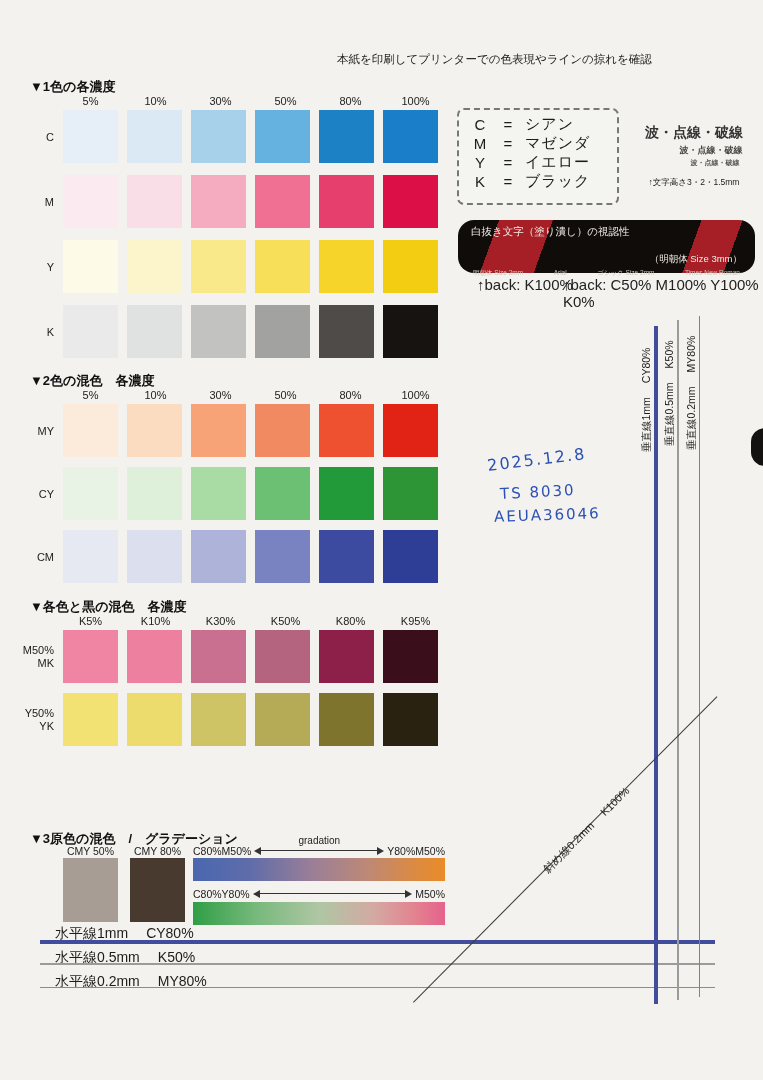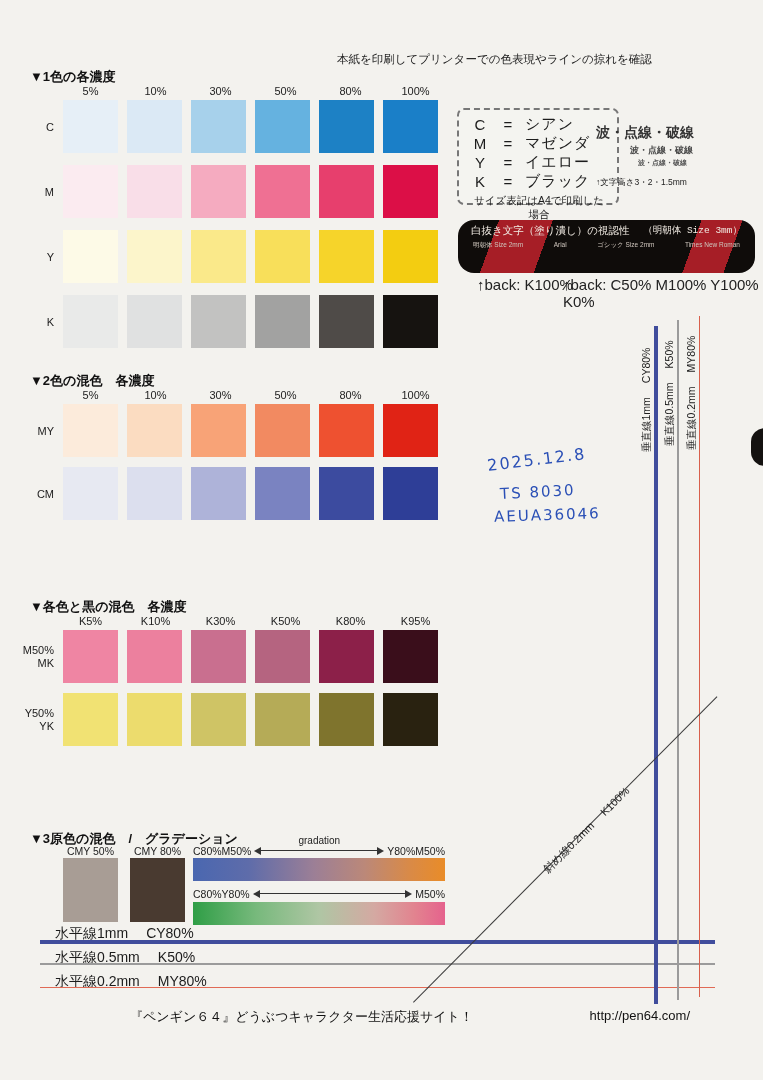--- a/index.html
+++ b/index.html
@@ -4,48 +4,48 @@
 <style>
   html,body{margin:0;padding:0;background:#888;}
   .page{position:relative;width:763px;height:1080px;background:#f3f2ee;overflow:hidden;
         font-family:"Liberation Sans","DejaVu Sans",sans-serif;color:#1c1c1c;}
   .abs{position:absolute;}
   
   .title{left:140px;top:28px;font-size:34px;font-weight:bold;letter-spacing:3px;color:#111;}
   .subtitle{left:337px;top:52px;font-size:11.5px;color:#222;}
   
   .swatch-section{position:absolute;left:30px;width:440px;}
-  .s1{top:68px}.s2{top:372px}.s3{top:598px}
+  .s1{top:78px}.s2{top:372px}.s3{top:598px}
   .sec-header{font-size:13px;font-weight:bold;height:17px;color:#111;}
   .col-labels{display:flex;gap:10px;margin-left:33px;height:15px;font-size:11px;color:#222;}
   .col-label{width:55px;text-align:center;}
   .swatch-row{display:flex;gap:9px;}
   .s1 .swatch-row{margin-bottom:12px}.s2 .swatch-row{margin-bottom:10px}.s3 .swatch-row{margin-bottom:10px}
   .row-label{width:24px;position:relative;font-size:11px;}
   .row-label .rl-in{position:absolute;right:0;top:50%;transform:translateY(-50%);text-align:right;white-space:nowrap;line-height:13px;}
   .swatch{width:55px;height:53px;}
   
   .legend{left:457px;top:108px;width:162px;height:97px;border:2px dashed #777;border-radius:7px;
           box-sizing:border-box;padding:5px 8px 0 10px;background:rgba(255,255,255,0.15);}
   .lrow{display:flex;height:19px;font-size:15px;align-items:center;}
   .ll{width:22px;text-align:center;}
   .leq{width:34px;text-align:center;}
   .ln{flex:1;letter-spacing:1px;}
   .lnote{font-size:10.5px;text-align:center;margin-top:3px;}
   
-  .line-samples{left:596px;top:124px;width:132px;}
+  .line-samples{left:628px;top:124px;width:132px;text-align:center;}
   .ls-3{font-size:14px;font-weight:bold;color:#333;}
   .ls-2{font-size:9px;font-weight:bold;color:#444;margin-left:34px;margin-top:2px;}
   .ls-15{font-size:7px;font-weight:bold;color:#555;margin-left:42px;margin-top:1px;}
   .ls-note{font-size:8.5px;margin-top:9px;color:#222;}
   
   .badge{left:458px;top:220px;width:297px;height:53px;border-radius:16px;color:#f2ece4;box-sizing:border-box;padding-top:4px;
          background:linear-gradient(110deg,#0f0c0a 0%,#0f0c0a 13%,#a61e26 13%,#a61e26 30%,#0f0c0a 30%,#0f0c0a 77%,#a61e26 77%,#a61e26 90%,#0f0c0a 90%);}
-  .brow{display:flex;justify-content:space-between;padding:0 13px;font-size:10.5px;line-height:14px;font-family:Liberation Mono, monospace;}
-  .brow .rt{font-size:9.5px;}
+  .brow{display:flex;justify-content:space-between;padding:0 13px;font-size:10.5px;line-height:14px;}
+  .brow .rt{font-size:9.5px;margin-top:28px;}
   .brow3{display:flex;justify-content:space-between;padding:0 15px;font-size:6.5px;color:#cfc6bd;margin-top:3px;}
   .back-note{font-size:15px;color:#222;}
   .back1{left:477px;top:276px}.back2{left:563px;top:276px}
   
   .mix3{left:30px;top:830px;width:440px;position:absolute;}
   .mix3-label{position:absolute;font-size:10.5px;width:55px;text-align:center;top:15px;}
   .cmy1l{left:33px}.cmy2l{left:100px}
   .cmy-sw{position:absolute;top:28px;width:55px;height:64px;}
   .cmy1{left:33px}.cmy2{left:100px}
   .grad-row{position:absolute;left:163px;width:252px;display:flex;align-items:center;font-size:10.5px;height:13px;}
@@ -173,20 +173,33 @@
           <div class="swatch" style="background: rgb(252, 235, 219);"></div>
           <div class="swatch" style="background: rgb(251, 220, 193);"></div>
           <div class="swatch" style="background: rgb(248, 163, 119);"></div>
           <div class="swatch" style="background: rgb(242, 138, 97);"></div>
           <div class="swatch" style="background: rgb(238, 81, 48);"></div>
           <div class="swatch" style="background: rgb(224, 35, 21);"></div>
         </div>
         <div class="swatch-row">
           <div class="row-label">
             <div class="rl-in">
+              <div>CY</div>
+            </div>
+          </div>
+          <div class="swatch" style="background: rgb(233, 243, 229);"></div>
+          <div class="swatch" style="background: rgb(222, 240, 218);"></div>
+          <div class="swatch" style="background: rgb(169, 220, 164);"></div>
+          <div class="swatch" style="background: rgb(108, 192, 116);"></div>
+          <div class="swatch" style="background: rgb(35, 154, 57);"></div>
+          <div class="swatch" style="background: rgb(45, 149, 53);"></div>
+        </div>
+        <div class="swatch-row">
+          <div class="row-label">
+            <div class="rl-in">
               <div>CM</div>
             </div>
           </div>
           <div class="swatch" style="background: rgb(231, 233, 242);"></div>
           <div class="swatch" style="background: rgb(220, 223, 238);"></div>
           <div class="swatch" style="background: rgb(174, 179, 217);"></div>
           <div class="swatch" style="background: rgb(122, 131, 193);"></div>
           <div class="swatch" style="background: rgb(60, 75, 159);"></div>
           <div class="swatch" style="background: rgb(46, 62, 151);"></div>
         </div>
@@ -249,21 +262,20 @@
     <div class="lrow">
       <span class="ll">Y</span>
       <span class="leq">=</span>
       <span class="ln">イエロー</span>
     </div>
     <div class="lrow">
       <span class="ll">K</span>
       <span class="leq">=</span>
       <span class="ln">ブラック</span>
     </div>
-    <div class="lnote">サイズ表記はA4で印刷した場合</div>
   </div>
 
   <div class="abs line-samples">
     <div class="ls-3">波・点線・破線</div>
     <div class="ls-2">波・点線・破線</div>
     <div class="ls-15">波・点線・破線</div>
     <div class="ls-note">↑文字高さ3・2・1.5mm</div>
   </div>
 
   <div class="abs badge">
@@ -343,19 +355,15 @@
 
   <div class="diag-line" style="background: rgb(59, 59, 59);"></div>
   <div class="diag-label">
     <b>斜め線0.2mm</b><span>K100%</span>
   </div>
 
   <div class="hand h1">2025.12.8</div>
   <div class="hand h2">TS 8030</div>
   <div class="hand h3">AEUA36046</div>
 
-  <div class="abs footer">
-    <span>『ペンギン６４』どうぶつキャラクター生活応援サイト！</span>
-    <span>http://pen64.com/</span>
-  </div>
 
   <div class="abs blob"></div>
 </div>
 
 </body></html>

